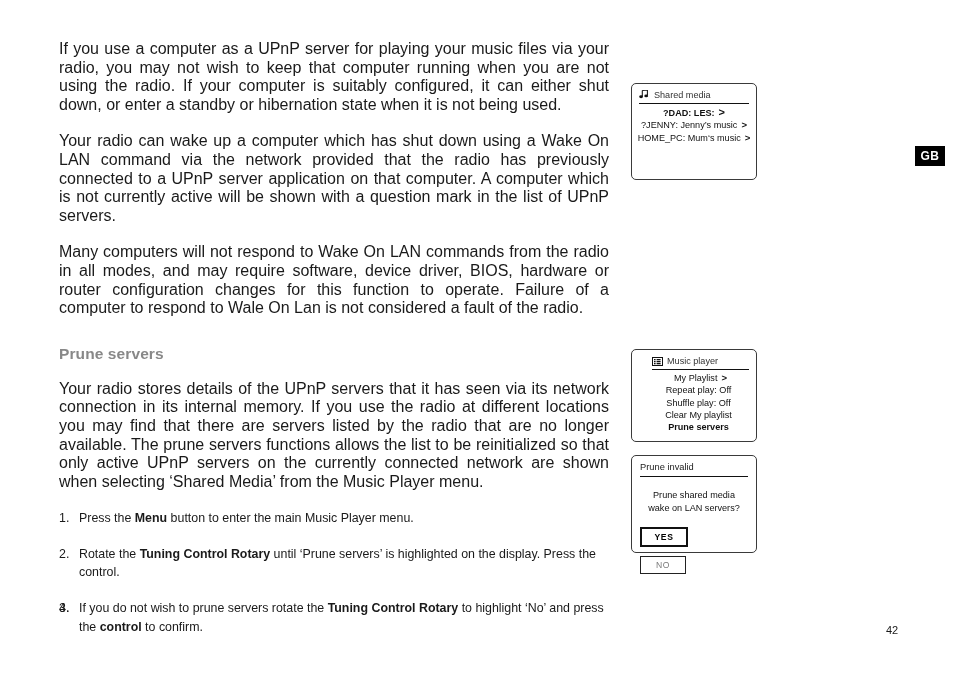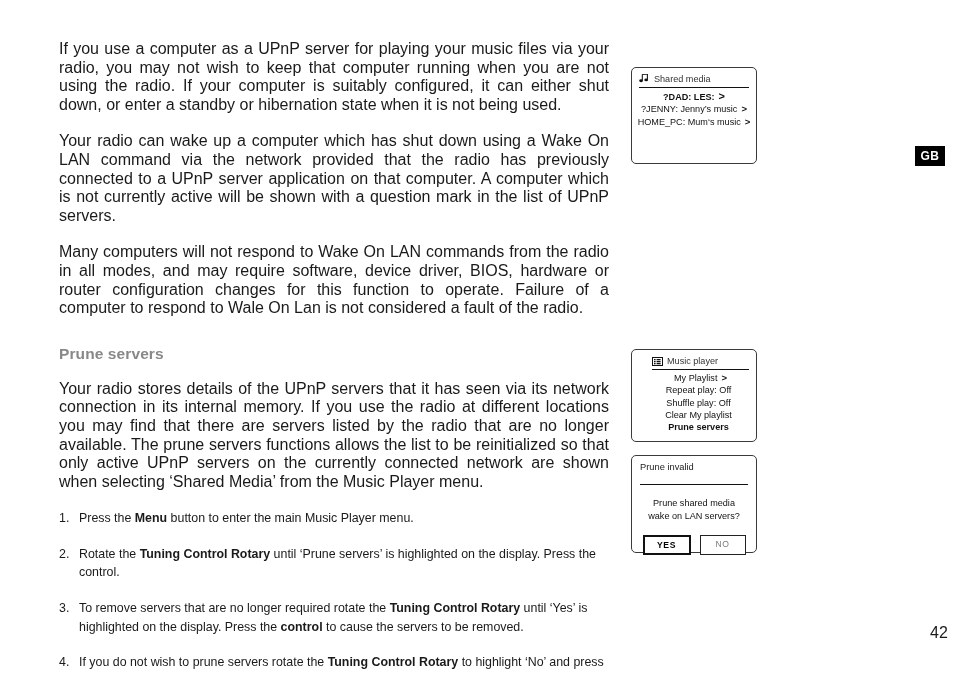--- a/index.html
+++ b/index.html
@@ -117,21 +117,21 @@
   .icon-list {
     display: inline-block;
     width: 11px;
     height: 9px;
   }
   .icon-list svg { display: block; }
 
   
   #panel-shared {
     left: 631px;
-    top: 67px;
+    top: 83px;
     width: 126px;
     height: 97px;
   }
 
   
   #panel-player {
     left: 631px;
     top: 349px;
     width: 126px;
     height: 93px;
@@ -141,37 +141,38 @@
   
   #panel-prune {
     left: 631px;
     top: 455px;
     width: 126px;
     height: 98px;
     padding: 5px 8px 6px 8px;
   }
   #panel-prune .dlg-title {
     border-bottom: 1.4px solid #111111;
-    padding-bottom: 11px;
+    padding-bottom: 3px;
     margin-bottom: 12px;
     font-size: 9.3px;
     color: #222222;
   }
   #panel-prune .dlg-msg {
     text-align: center;
     font-size: 9.1px;
     line-height: 12.4px;
     margin-top: 10px;
     color: #111111;
   }
   #panel-prune .dlg-buttons {
     display: flex;
     justify-content: center;
     gap: 9px;
     margin-top: 13px;
+    flex-direction: column;
   }
   #panel-prune .btn {
     border: 1.3px solid #111111;
     font-size: 8.6px;
     letter-spacing: 0.6px;
     padding: 2px 0 2px 0;
     width: 44px;
     text-align: center;
     background: #fff;
   }
@@ -198,23 +199,23 @@
     font-weight: bold;
     display: flex;
     align-items: center;
     justify-content: center;
     letter-spacing: 0.4px;
   }
 
   
   #page-number {
     position: absolute;
-    left: 930px;
+    left: 886px;
     top: 624px;
-    font-size: 16px;
+    font-size: 11px;
     color: #1a1a1a;
   }
 </style>
 </head>
 <body>
 
 <div class="col-main">
 
 
   <p class="body-par">If you use a computer as a UPnP server for playing your music files via your radio, you may not wish to keep that computer running when you are not using the radio. If your computer is suitably configured, it can either shut down, or enter a standby or hibernation state when it is not being used.</p>
@@ -229,21 +230,20 @@
     <li>
       <span class="num">1.</span>
       <span class="txt">Press the <b>Menu</b> button to enter the main Music Player menu.</span>
     </li>
     <li>
       <span class="num">2.</span>
       <span class="txt">Rotate the <b>Tuning Control Rotary</b> until ‘Prune servers’ is highlighted on the display. Press the control.</span>
     </li>
     <li>
       <span class="num">3.</span>
-      <span class="txt">To remove servers that are no longer required rotate the <b>Tuning Control Rotary</b> until ‘Yes’ is highlighted on the display. Press the <b>control</b> to cause the servers to be removed.</span>
     </li>
     <li>
       <span class="num">4.</span>
       <span class="txt">If you do not wish to prune servers rotate the <b>Tuning Control Rotary</b> to highlight ‘No’ and press the <b>control</b> to confirm.</span>
     </li>
   </ol>
 </div>
 
 <div class="lcd" id="panel-shared">
   <div class="lcd-title">

